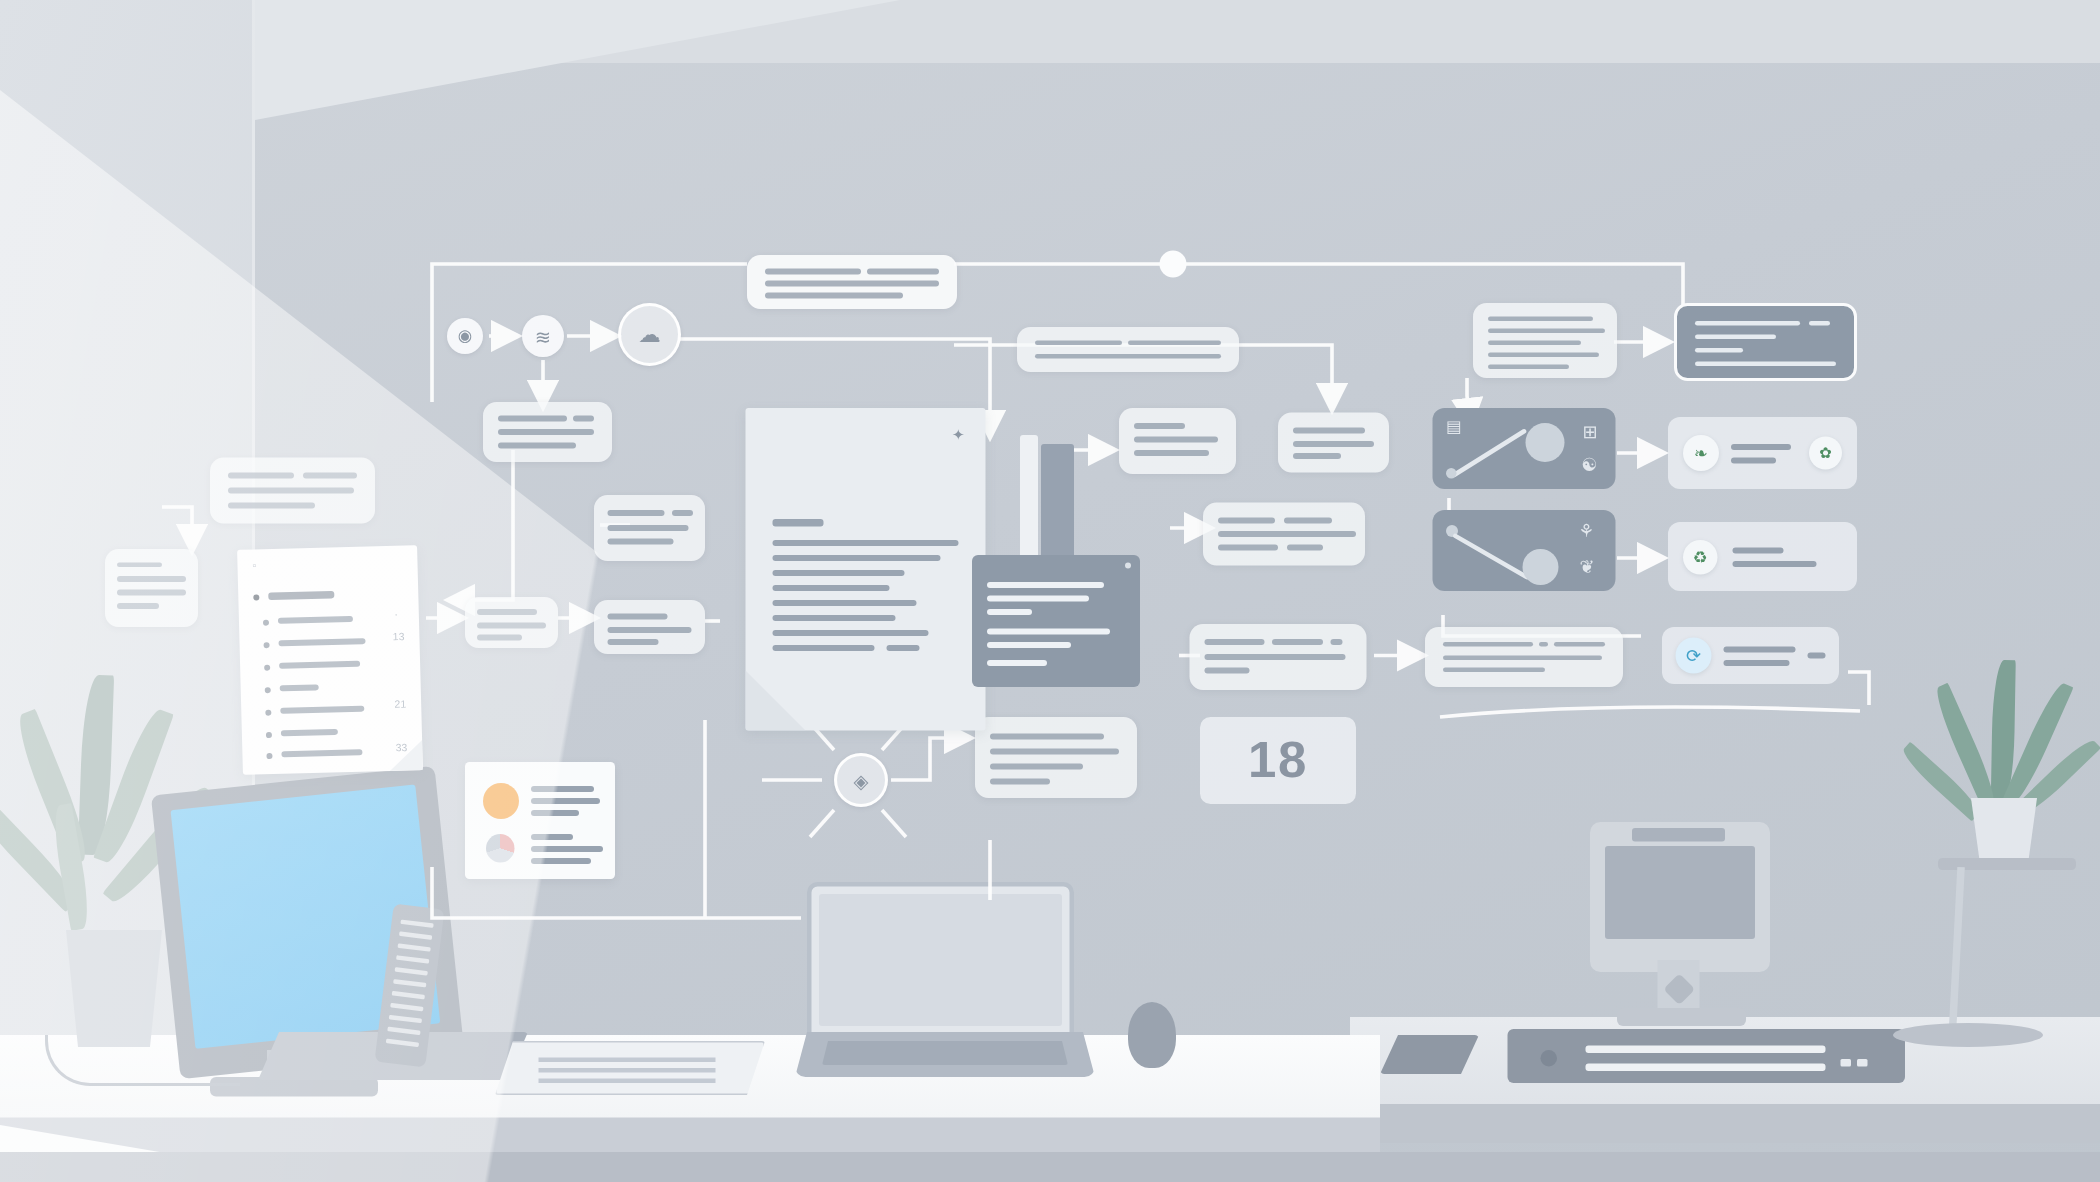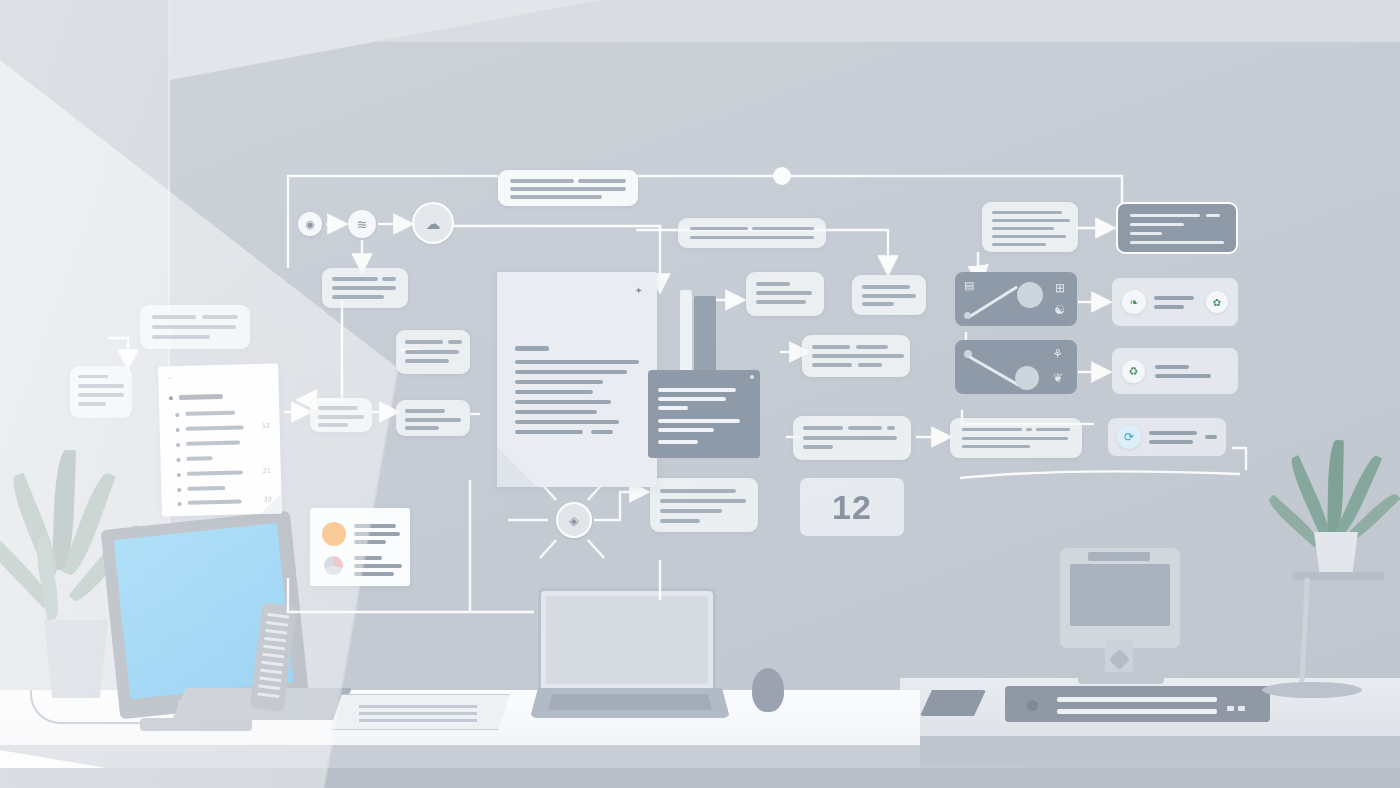--- a/index.html
+++ b/index.html
@@ -462,21 +462,21 @@
     </div>
 
     <div class="card" style="left:650px;top:478px;width:108px;height:54px">
       <div class="ln" style="left:10px;top:11px;width:76px"></div>
       <div class="ln" style="left:10px;top:21px;width:86px"></div>
       <div class="ln" style="left:10px;top:31px;width:62px"></div>
       <div class="ln" style="left:10px;top:41px;width:40px"></div>
     </div>
 
     <div class="numcard">
-      <span>12</span>
+      <span>18</span>
     </div>
 
     <div class="card" style="left:982px;top:202px;width:96px;height:50px">
       <div class="ln" style="left:10px;top:9px;width:70px;height:3px"></div>
       <div class="ln" style="left:10px;top:17px;width:78px;height:3px"></div>
       <div class="ln" style="left:10px;top:25px;width:62px;height:3px"></div>
       <div class="ln" style="left:10px;top:33px;width:74px;height:3px"></div>
       <div class="ln" style="left:10px;top:41px;width:54px;height:3px"></div>
     </div>
 

